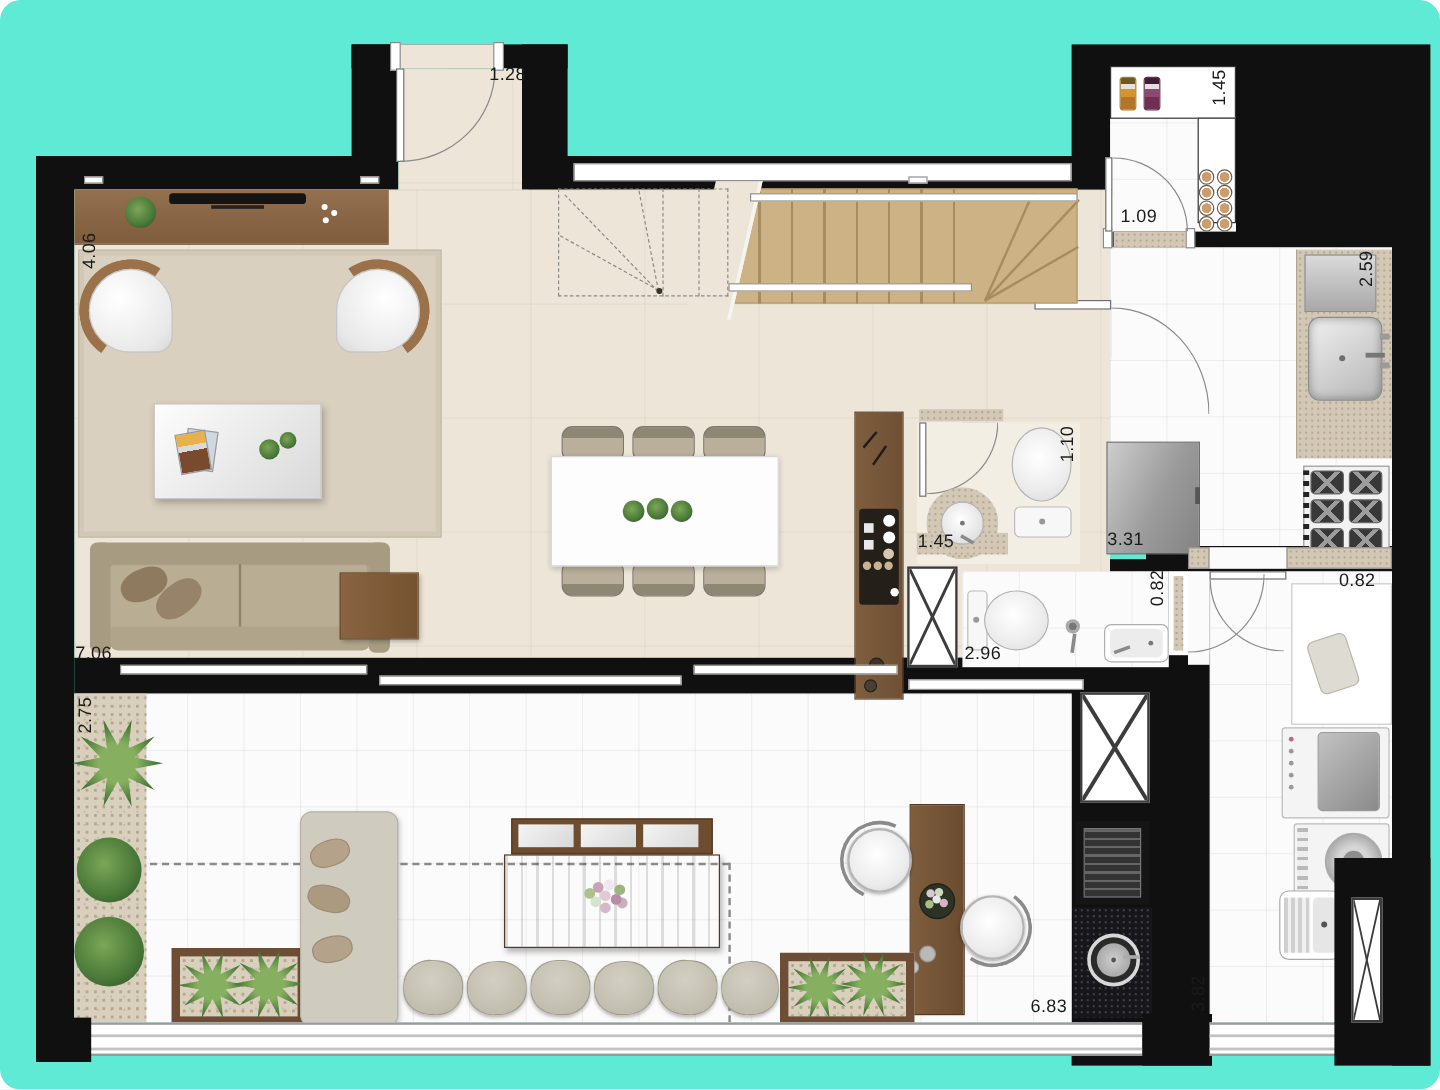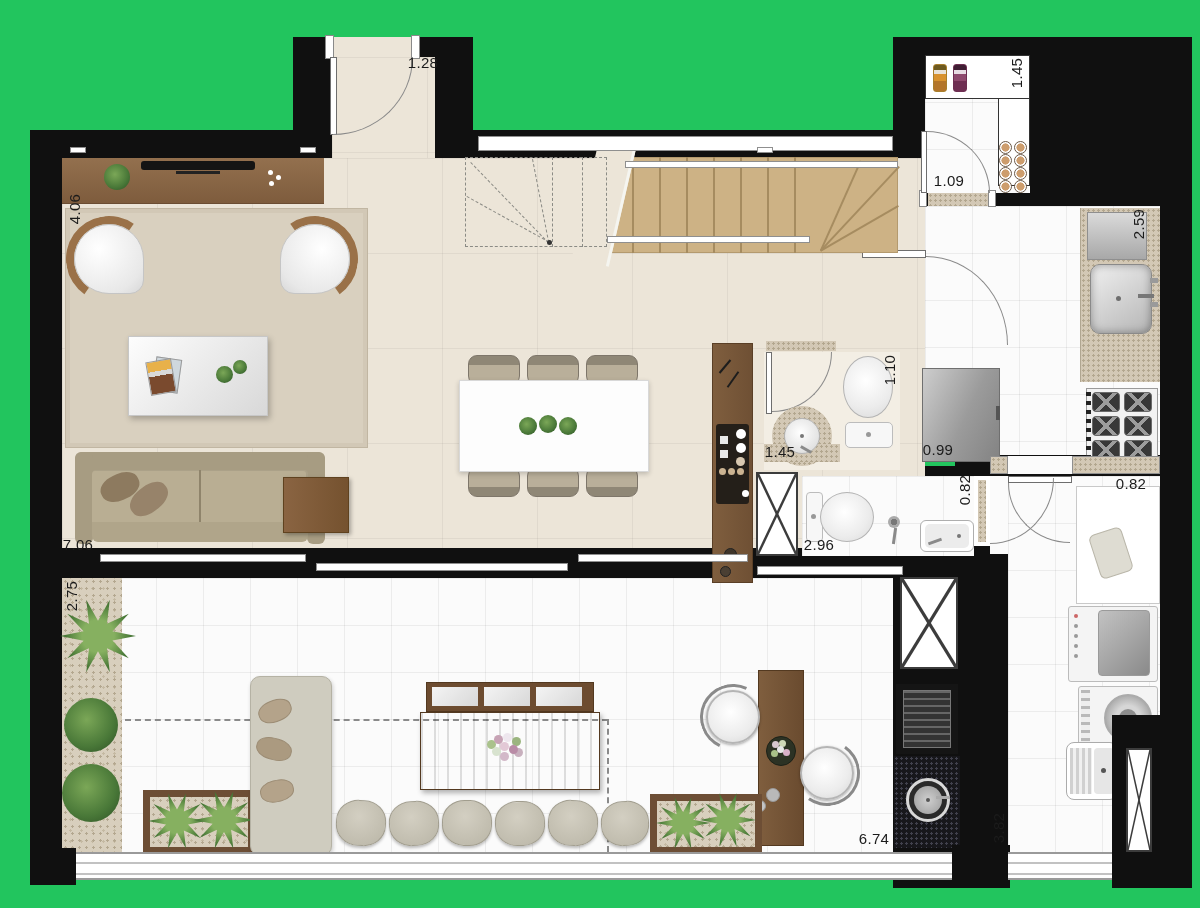--- a/index.html
+++ b/index.html
@@ -1,16 +1,16 @@
 <!DOCTYPE html>
 <html><head>
 <meta charset="utf-8">
 <style>
   html,body{margin:0;padding:0;background:#fff;font-family:"Liberation Sans",sans-serif;}
-  #plan{position:relative;width:1200px;height:908px;background:#22c55e;overflow:hidden;}
+  #plan{position:relative;width:1200px;height:908px;background:#5eead4;overflow:hidden;border-radius:17px;}
   #plan div{position:absolute;box-sizing:border-box;}
   .wall{background:#101010;}
   .floor-social{background-color:#ece5d8;background-image:linear-gradient(rgba(0,0,0,.05) 1px,transparent 1px),linear-gradient(90deg,rgba(0,0,0,.05) 1px,transparent 1px);background-size:95px 95px;}
   .floor-wet{background-color:#fbfbfb;background-image:linear-gradient(rgba(0,0,0,.06) 1px,transparent 1px),linear-gradient(90deg,rgba(0,0,0,.06) 1px,transparent 1px);background-size:47px 47px;}
   .gravel{background-color:#d8cfbd;background-image:radial-gradient(#b3a78f 1.2px,transparent 1.4px),radial-gradient(#c4b9a2 1px,transparent 1.2px);background-size:7px 7px,11px 11px;background-position:0 0,3px 5px;}
   .granite{background-color:#d3c8b5;background-image:radial-gradient(#b2a68e 1px,transparent 1.2px);background-size:5px 5px;}
   .granite-dark{background-color:#17171b;background-image:radial-gradient(#41414d 1px,transparent 1.2px);background-size:5px 5px;}
   .lbl{font-size:15px;line-height:16px;color:#1b1b1b;width:50px;height:16px;text-align:center;white-space:nowrap;letter-spacing:.3px;}
   .v{transform:rotate(-90deg);}
   .glass{background:#fff;border:1px solid #8f8f8f;}
@@ -317,20 +317,20 @@
 
   <div class="lbl" style="left:398px;top:55px">1.28</div>
   <div class="lbl v" style="left:50px;top:201px">4.06</div>
   <div class="lbl" style="left:53px;top:537px">7.06</div>
   <div class="lbl v" style="left:47px;top:588px">2.75</div>
   <div class="lbl v" style="left:992px;top:65px">1.45</div>
   <div class="lbl" style="left:924px;top:173px">1.09</div>
   <div class="lbl v" style="left:1114px;top:216px">2.59</div>
   <div class="lbl v" style="left:865px;top:362px">1.10</div>
   <div class="lbl" style="left:755px;top:444px">1.45</div>
-  <div class="lbl" style="left:913px;top:442px">0.99</div>
+  <div class="lbl" style="left:913px;top:442px">3.31</div>
   <div class="lbl" style="left:794px;top:537px">2.96</div>
   <div class="lbl v" style="left:940px;top:482px">0.82</div>
   <div class="lbl" style="left:1106px;top:476px">0.82</div>
-  <div class="lbl" style="left:849px;top:831px">6.74</div>
+  <div class="lbl" style="left:849px;top:831px">6.83</div>
   <div class="lbl v" style="left:974px;top:820px">3.82</div>
 
 </div>
 
 </body></html>

